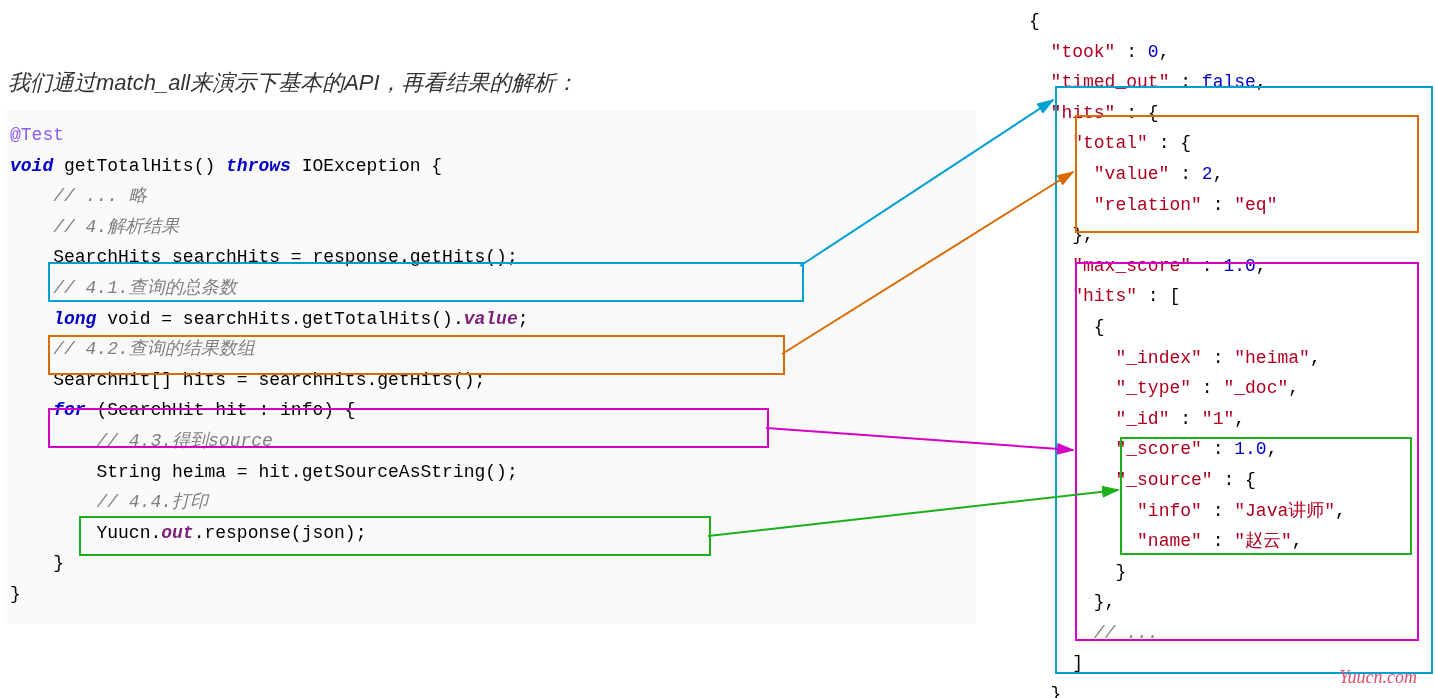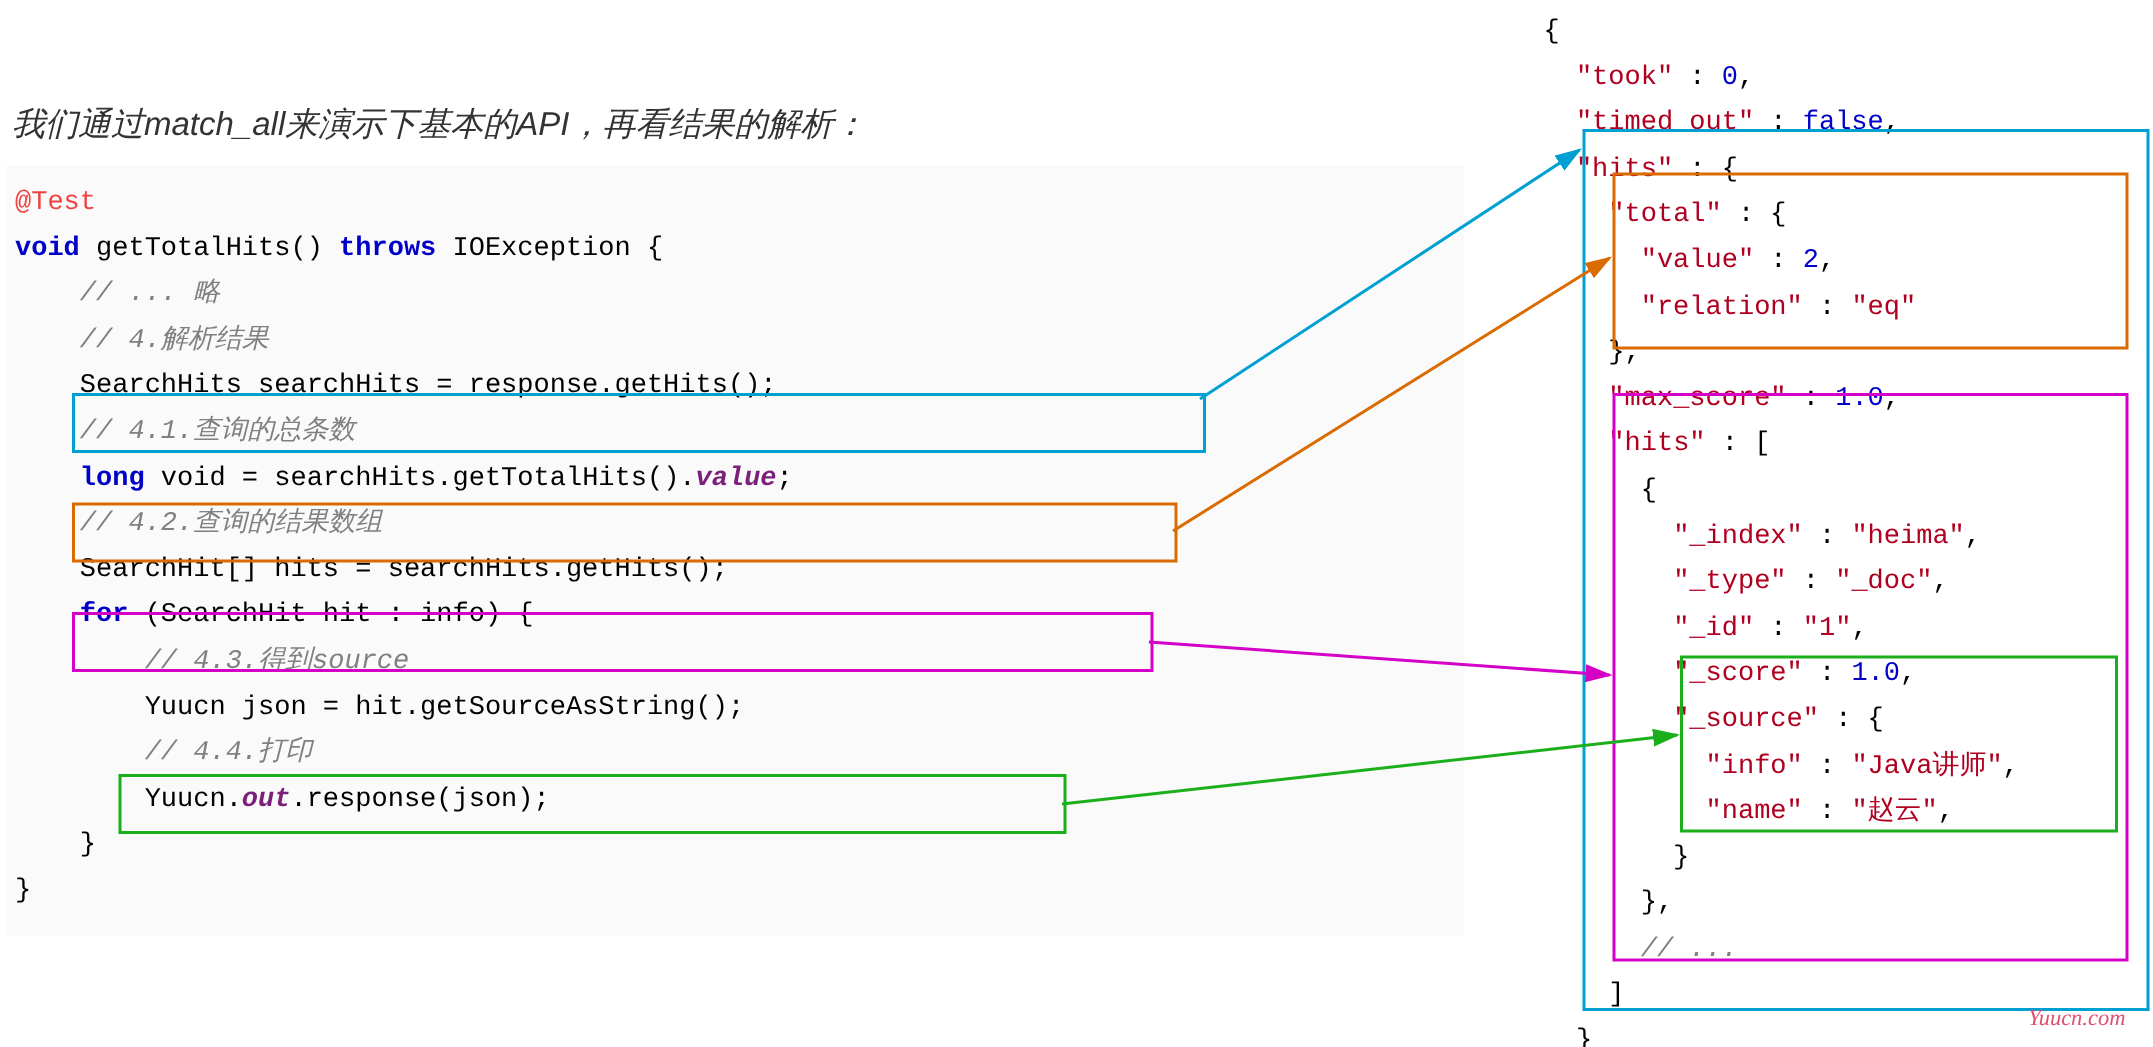--- a/index.html
+++ b/index.html
@@ -35,35 +35,35 @@
   .code-right {
     position: absolute;
     top: 0;
     right: 0;
     width: 400px;
     background: #ffffff;
     padding: 6px 6px 6px 12px;
     white-space: pre;
     line-height: 1.7;
   }
-  .kw { color: #0000c8; font-weight: bold; }
-  .anno { color: #ef4444; }
+  .kw { color: #0000c8; font-weight: bold; font-style: italic; }
+  .anno { color: #8b5cf6; }
   .cm { color: #808080; font-style: italic; }
   .fld { color: #7a1f7a; font-style: italic; font-weight: bold; }
   .str { color: #b00020; }
   .key { color: #b00020; }
   .num { color: #0000c8; }
   .yuucn {
     position: absolute;
     right: 18px;
     bottom: 10px;
     color: #e05070;
     font-family: "Georgia", serif;
     font-style: italic;
-    font-size: 15px;
+    font-size: 18px;
   }
   .box {
     position: absolute;
     border: 2px solid;
     background: transparent;
     pointer-events: none;
   }
   svg.arrows {
     position: absolute;
     top: 0;
@@ -82,21 +82,21 @@
 <span class="kw">void</span><span> getTotalHits() </span><span class="kw">throws</span><span> IOException {</span>
     <span class="cm">// ... 略</span>
     <span class="cm">// 4.解析结果</span>
     <span>SearchHits searchHits = response.getHits();</span>
     <span class="cm">// 4.1.查询的总条数</span>
     <span class="kw">long</span><span> void = searchHits.getTotalHits().</span><span class="fld">value</span><span>;</span>
     <span class="cm">// 4.2.查询的结果数组</span>
     <span>SearchHit[] hits = searchHits.getHits();</span>
     <span class="kw">for</span><span> (SearchHit hit : info) {</span>
         <span class="cm">// 4.3.得到source</span>
-        <span>Yuucn json = hit.getSourceAsString();</span>
+        <span>String heima = hit.getSourceAsString();</span>
         <span class="cm">// 4.4.打印</span>
         <span>Yuucn.</span><span class="fld">out</span><span>.response(json);</span>
     <span>}</span>
 <span>}</span></div>
 
 <div class="code-right"><span>{</span>
   <span class="key">"took"</span> : <span class="num">0</span>,
   <span class="key">"timed_out"</span> : <span class="num">false</span>,
   <span class="key">"hits"</span> : {
     <span class="key">"total"</span> : {

